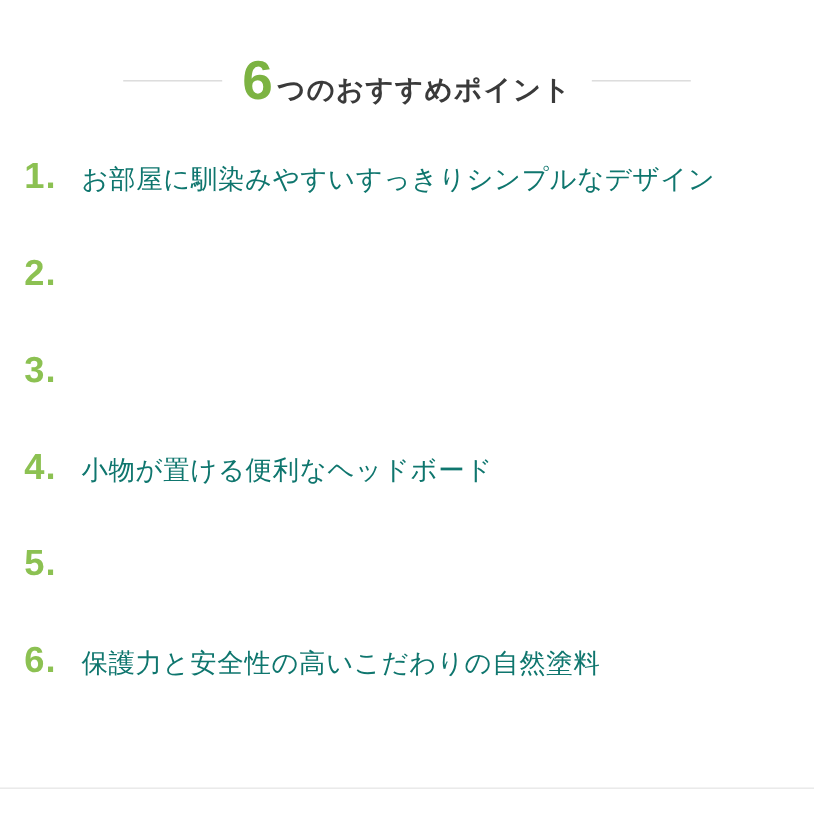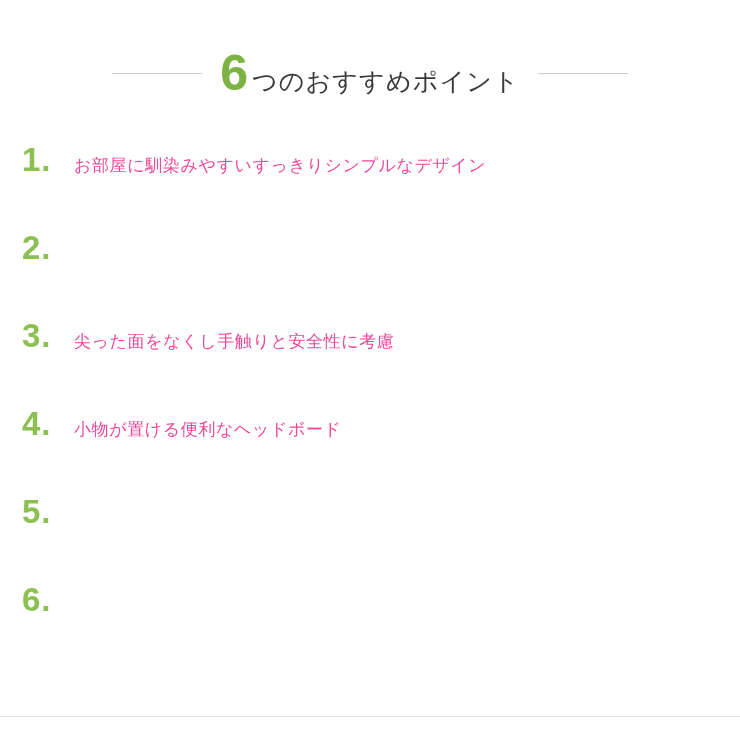--- a/index.html
+++ b/index.html
@@ -53,21 +53,21 @@
   }
   .headline-number {
     font-size: 50px;
     font-weight: bold;
     color: #7cb342;
     letter-spacing: 0px;
     line-height: 1;
   }
   .headline-text {
     font-size: 25px;
-    font-weight: normal;
+    font-weight: bold;
     color: #3a3a3a;
     letter-spacing: 1.2px;
     line-height: 1;
     margin-left: 4px;
   }
 
   
   .list {
     position: absolute;
     top: 143px;
@@ -85,22 +85,22 @@
     flex: 0 0 auto;
     width: 52px;
     font-size: 33px;
     font-weight: bold;
     color: #8cc152;
     letter-spacing: 1px;
     line-height: 1;
   }
   .item-text {
     flex: 1 1 auto;
-    font-size: 17px;
-    color: #ec4899;
+    font-size: 24px;
+    color: #0f766e;
     letter-spacing: 0.6px;
     line-height: 1.2;
   }
 
   
   .footer-rule {
     position: absolute;
     left: 0;
     top: 716px;
     width: 740px;
@@ -128,33 +128,33 @@
       <span class="item-number">1.</span>
       <span class="item-text">お部屋に馴染みやすいすっきりシンプルなデザイン</span>
     </div>
 
     <div class="list-item">
       <span class="item-number">2.</span>
     </div>
 
     <div class="list-item">
       <span class="item-number">3.</span>
-      <span class="item-text">尖った面をなくし手触りと安全性に考慮</span>
     </div>
 
     <div class="list-item">
       <span class="item-number">4.</span>
       <span class="item-text">小物が置ける便利なヘッドボード</span>
     </div>
 
     <div class="list-item">
       <span class="item-number">5.</span>
     </div>
 
     <div class="list-item">
       <span class="item-number">6.</span>
+      <span class="item-text">保護力と安全性の高いこだわりの自然塗料</span>
     </div>
 
   </div>
 
   <div class="footer-rule"></div>
 
 </div>
 
 </body></html>

